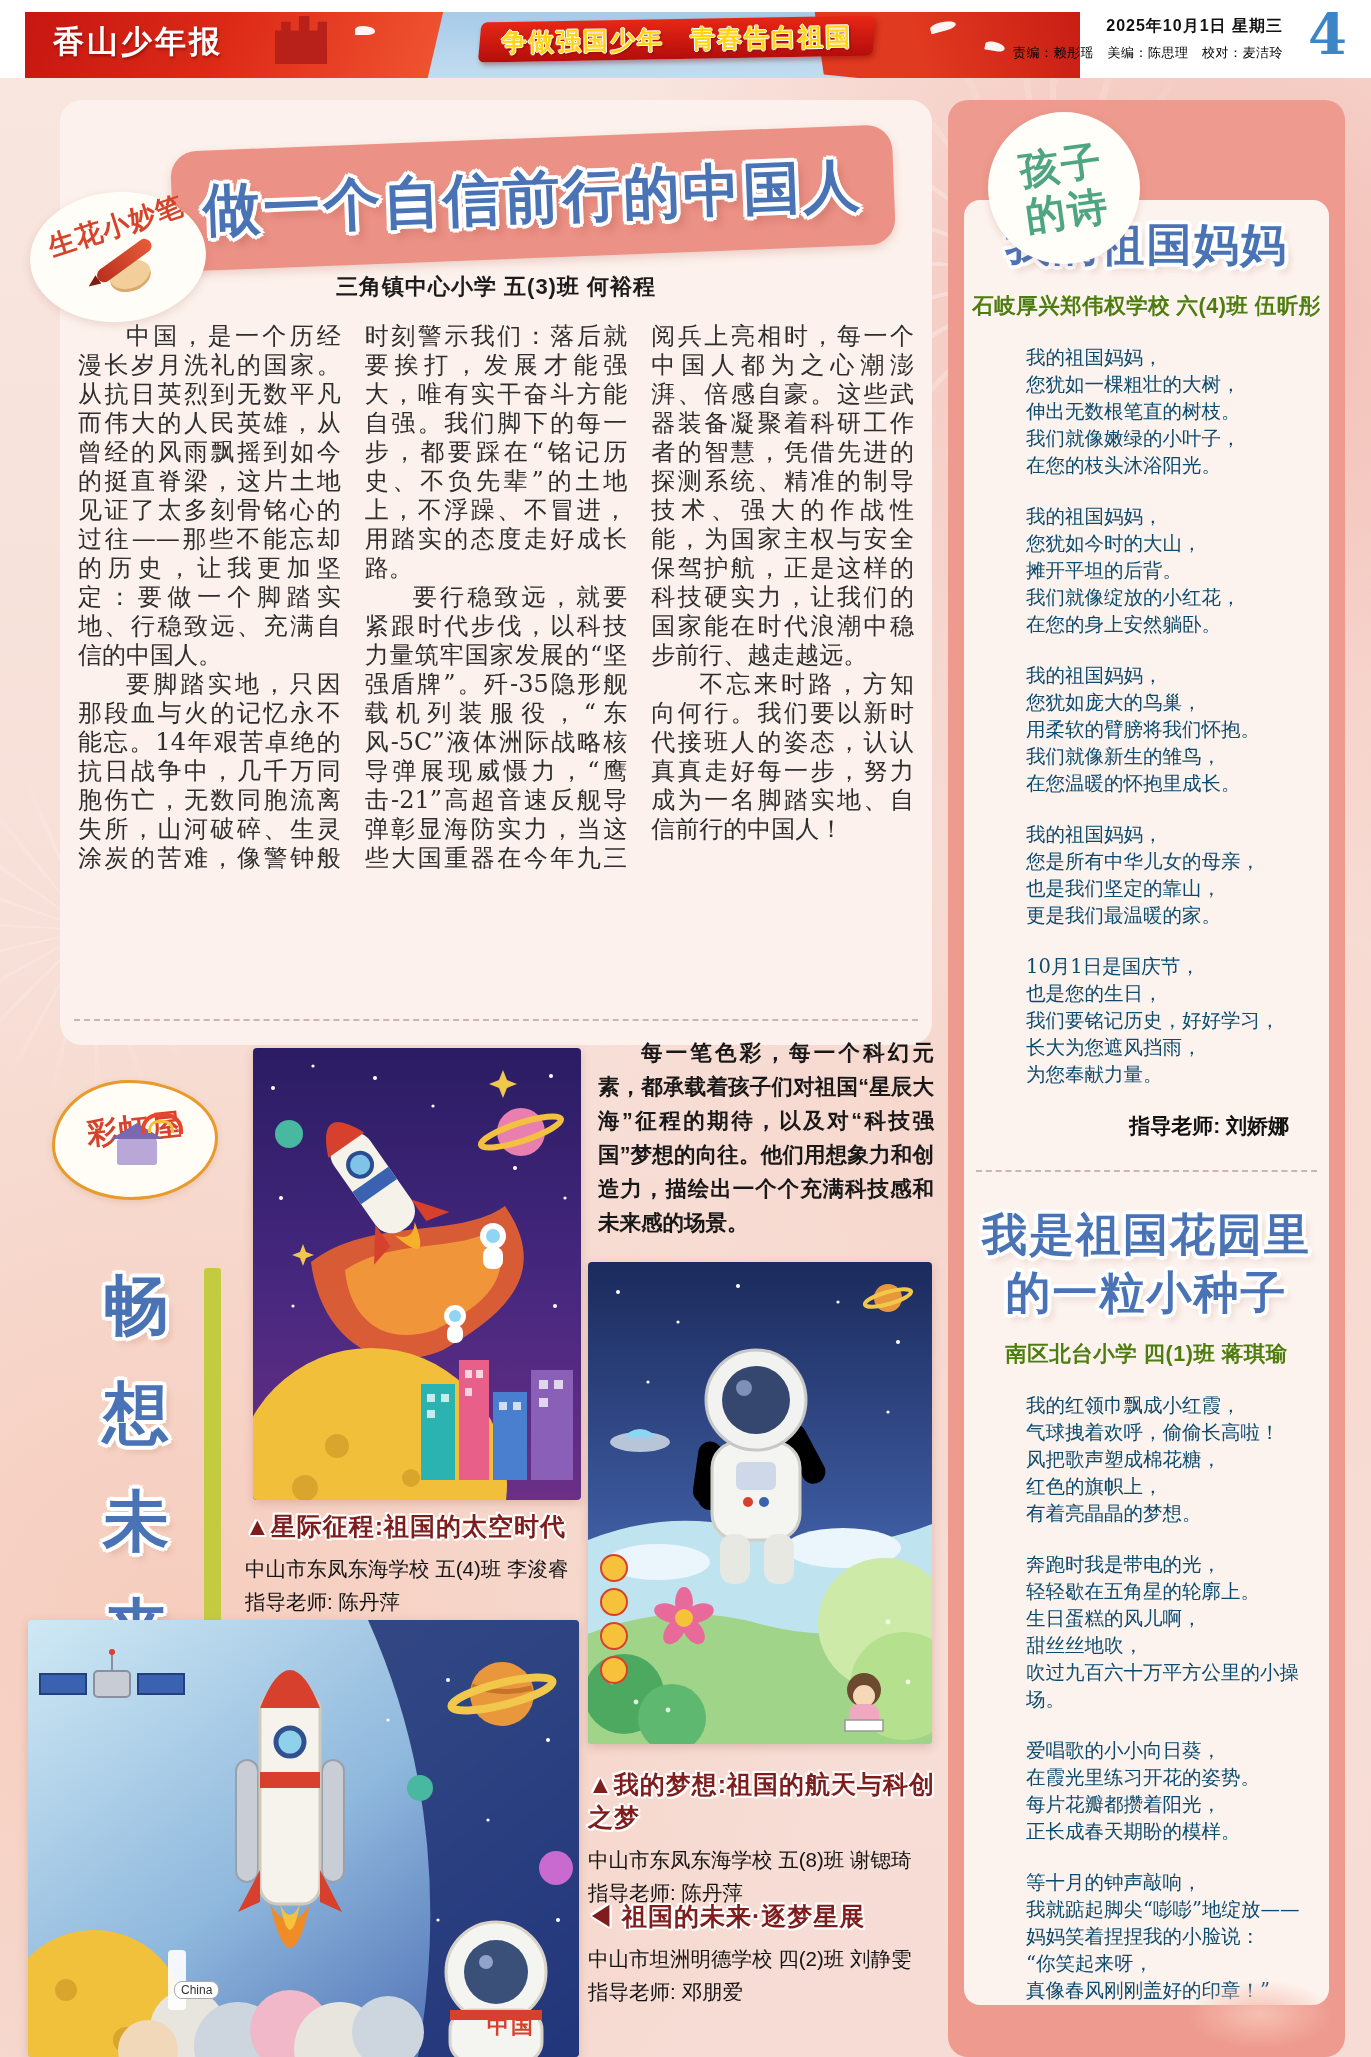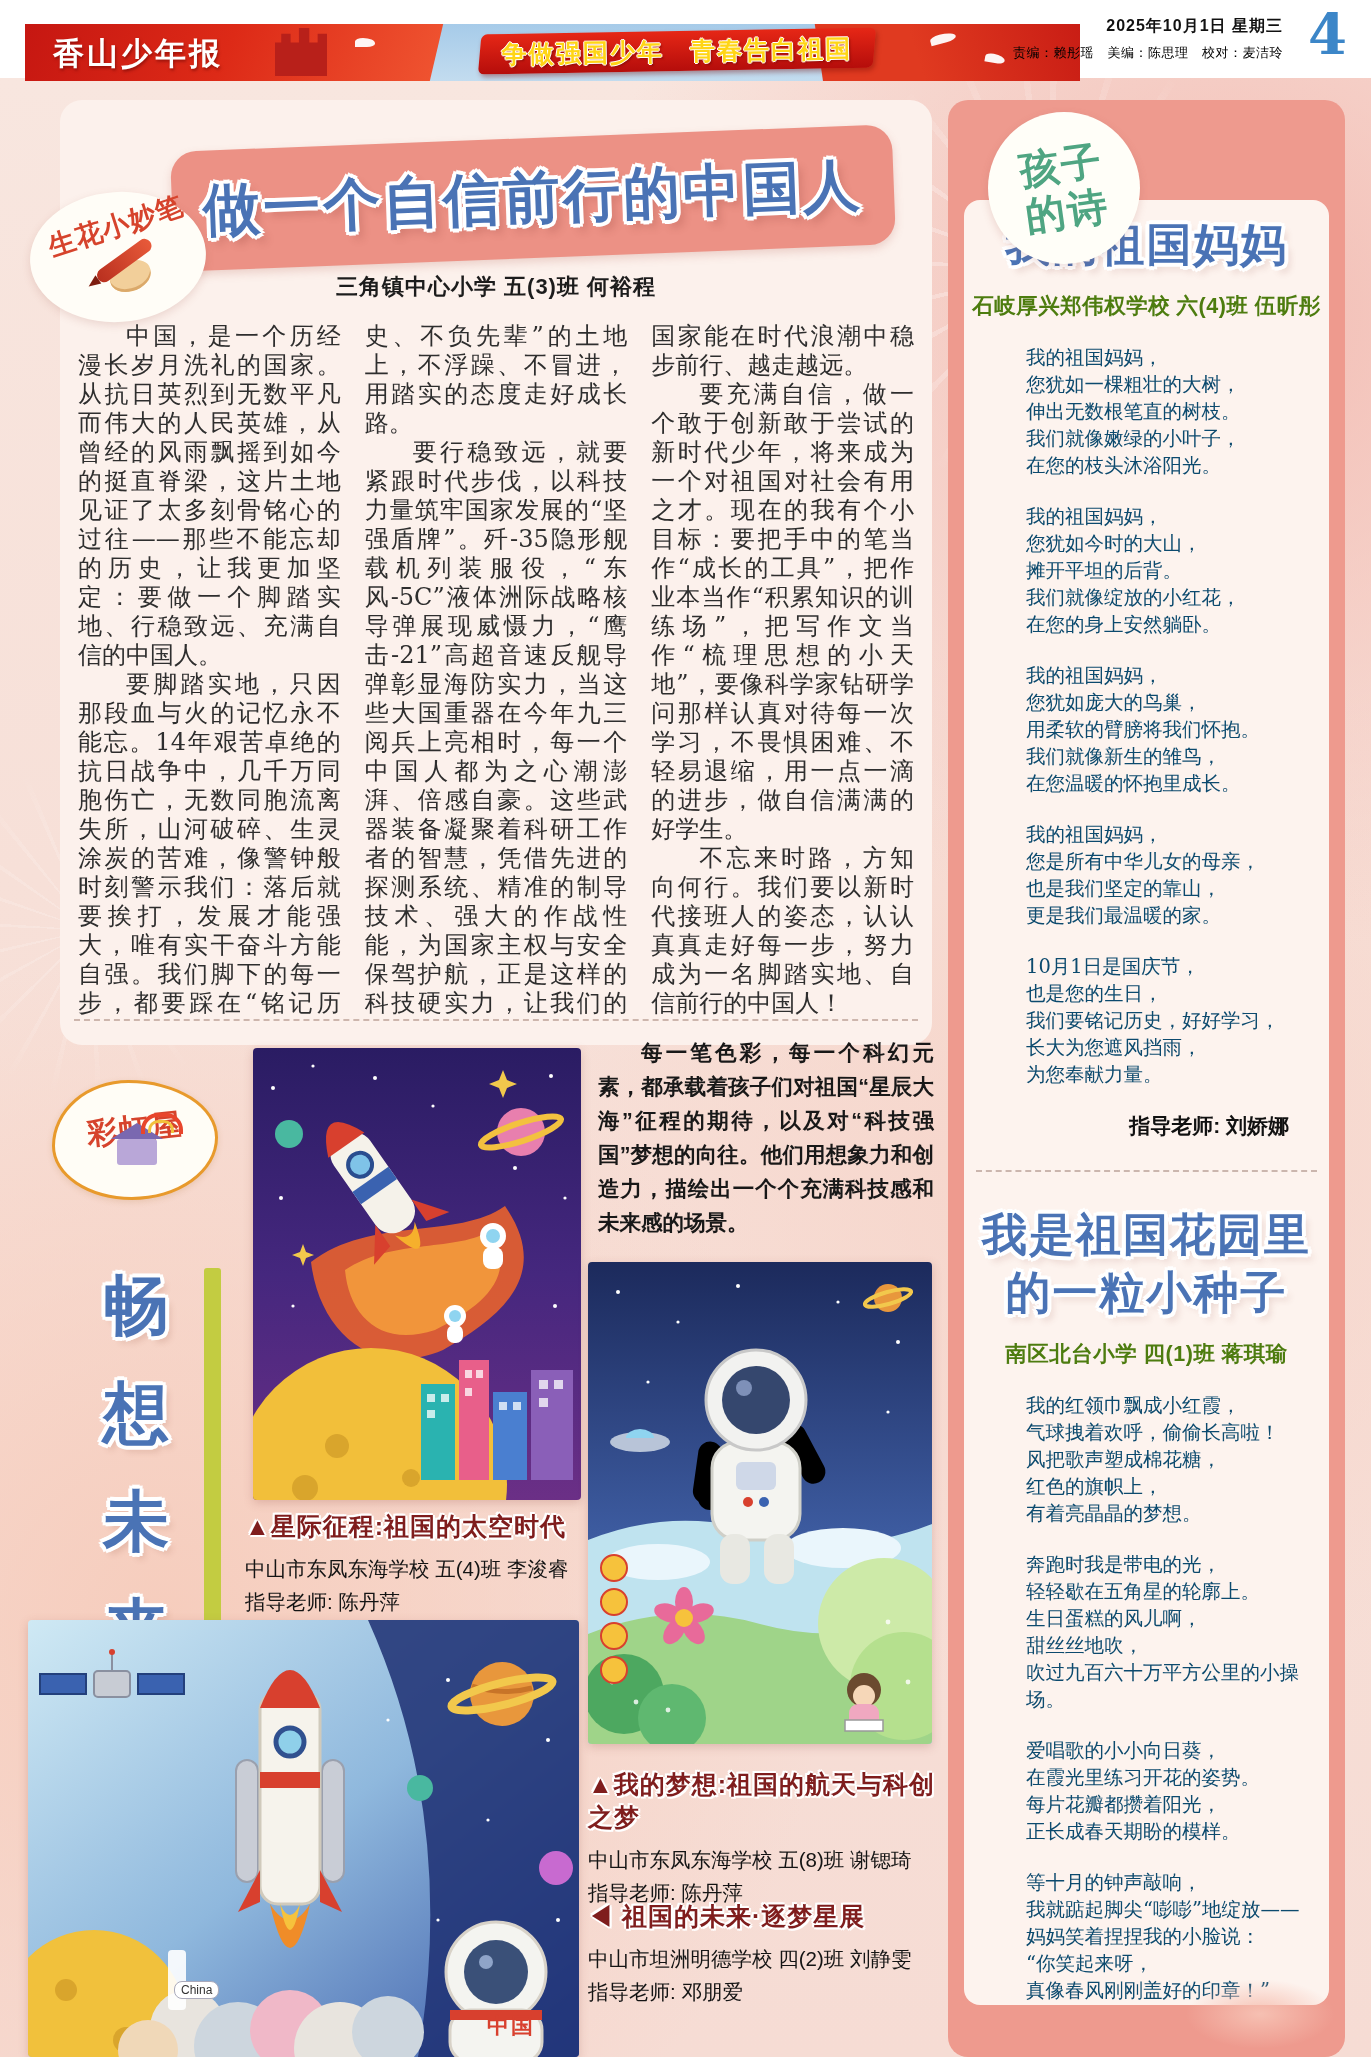--- a/index.html
+++ b/index.html
@@ -11,21 +11,21 @@
       radial-gradient(circle at 90% 12%, #f3bdb4 0%, rgba(243,189,180,0) 30%),
       radial-gradient(circle at 80% 55%, #f6d4c9 0%, rgba(246,212,201,0) 35%),
       linear-gradient(180deg,#f8e6df 0%,#f7e0d8 40%,#f6dcd4 100%);}
   .fw{position:absolute;border-radius:50%;pointer-events:none;
       background:repeating-conic-gradient(rgba(255,255,255,.55) 0deg 2deg, rgba(255,255,255,0) 2deg 16deg);
       -webkit-mask-image:radial-gradient(circle,#000 0%,rgba(0,0,0,.6) 45%,transparent 70%);
       mask-image:radial-gradient(circle,#000 0%,rgba(0,0,0,.6) 45%,transparent 70%);opacity:.7;}
   .fw.pink{background:repeating-conic-gradient(rgba(240,150,140,.5) 0deg 2deg, rgba(255,255,255,0) 2deg 18deg);opacity:.5;}
 
   
-  .masthead{position:absolute;left:25px;top:24px;width:1055px;height:57px;overflow:hidden;
+  .masthead{position:absolute;left:25px;top:12px;width:1055px;height:66px;overflow:hidden;
             background:linear-gradient(180deg,#a6cbe9 0%,#c3dcef 100%);}
   .mast-red-left{position:absolute;left:-60px;top:-14px;width:470px;height:95px;
       background:linear-gradient(100deg,#c01210 0%,#dd2a17 55%,#ef5330 100%);
       transform:skewX(-16deg) rotate(-3deg);}
   .mast-wall{position:absolute;left:250px;top:4px;width:52px;height:48px;background:#b8201a;
       -webkit-clip-path:polygon(0 100%,0 30%,12% 30%,12% 12%,30% 12%,30% 30%,46% 30%,46% 0,66% 0,66% 30%,82% 30%,82% 12%,100% 12%,100% 100%);
       clip-path:polygon(0 100%,0 30%,12% 30%,12% 12%,30% 12%,30% 30%,46% 30%,46% 0,66% 0,66% 30%,82% 30%,82% 12%,100% 12%,100% 100%);}
   .mast-red-right{position:absolute;right:-70px;top:-20px;width:330px;height:100px;
       background:linear-gradient(260deg,#c01210 0%,#e03a20 70%);transform:skewX(14deg) rotate(6deg);}
   .mast-title{position:absolute;left:28px;top:9px;font-size:31px;font-weight:900;color:#ffffff;
@@ -153,21 +153,20 @@
     <div class="pen-badge">
       <div class="arc">生花小妙笔</div>
       <div class="hand"></div>
       <div class="pen"></div>
     </div>
     <div class="article-byline">三角镇中心小学 五(3)班 何裕程</div>
     <div class="article-cols">
       <p>中国，是一个历经漫长岁月洗礼的国家。从抗日英烈到无数平凡而伟大的人民英雄，从曾经的风雨飘摇到如今的挺直脊梁，这片土地见证了太多刻骨铭心的过往——那些不能忘却的历史，让我更加坚定：要做一个脚踏实地、行稳致远、充满自信的中国人。</p>
         <p>要脚踏实地，只因那段血与火的记忆永不能忘。14年艰苦卓绝的抗日战争中，几千万同胞伤亡，无数同胞流离失所，山河破碎、生灵涂炭的苦难，像警钟般时刻警示我们：落后就要挨打，发展才能强大，唯有实干奋斗方能自强。我们脚下的每一步，都要踩在“铭记历史、不负先辈”的土地上，不浮躁、不冒进，用踏实的态度走好成长路。</p>
         <p>要行稳致远，就要紧跟时代步伐，以科技力量筑牢国家发展的“坚强盾牌”。歼-35隐形舰载机列装服役，“东风-5C”液体洲际战略核导弹展现威慑力，“鹰击-21”高超音速反舰导弹彰显海防实力，当这些大国重器在今年九三阅兵上亮相时，每一个中国人都为之心潮澎湃、倍感自豪。这些武器装备凝聚着科研工作者的智慧，凭借先进的探测系统、精准的制导技术、强大的作战性能，为国家主权与安全保驾护航，正是这样的科技硬实力，让我们的国家能在时代浪潮中稳步前行、越走越远。</p>
-        <p>要充满自信，做一个敢于创新敢于尝试的新时代少年，将来成为一个对祖国对社会有用之才。现在的我有个小目标：要把手中的笔当作“成长的工具”，把作业本当作“积累知识的训练场”，把写作文当作“梳理思想的小天地”，要像科学家钻研学问那样认真对待每一次学习，不畏惧困难、不轻易退缩，用一点一滴的进步，做自信满满的好学生。</p>
         <p>不忘来时路，方知向何行。我们要以新时代接班人的姿态，认认真真走好每一步，努力成为一名脚踏实地、自信前行的中国人！</p>
     </div>
   </div>
 
   <div class="rainbow-badge">
     <div class="rb-text">彩虹屋</div>
     <div class="rb-house"></div>
     <div class="rb-arc"></div>
   </div>
 

